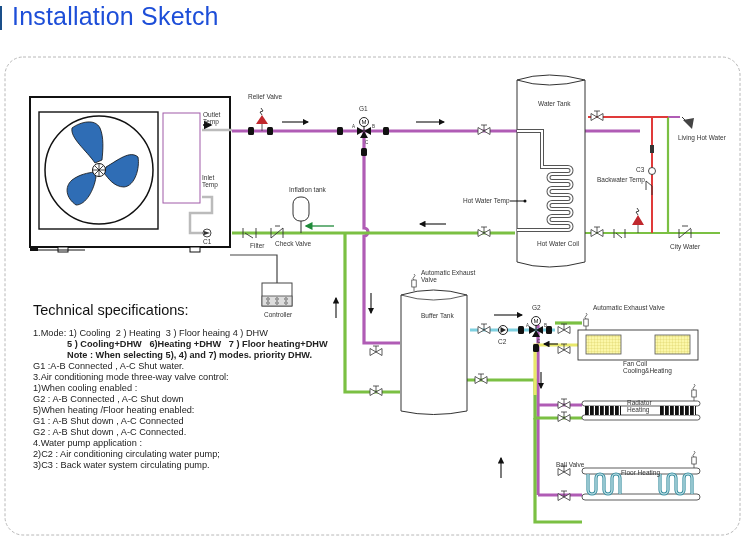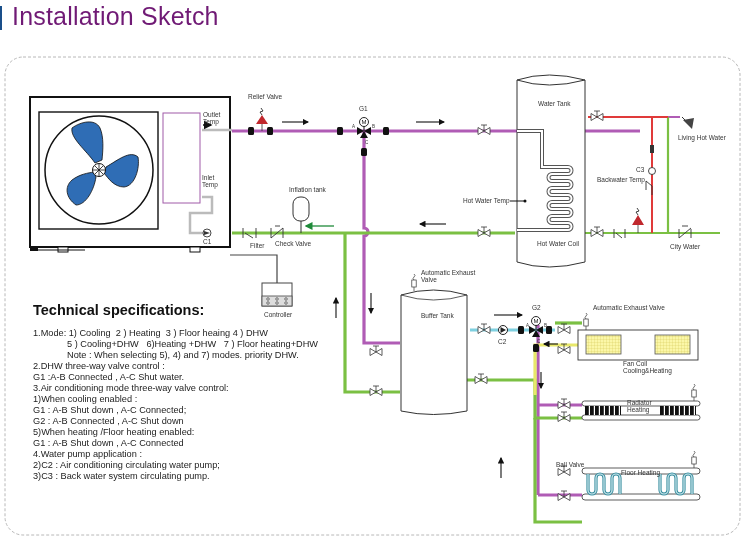--- a/index.html
+++ b/index.html
@@ -1,25 +1,25 @@
 <!DOCTYPE html>
 <html><head>
 <meta charset="utf-8">
 <style>
   html, body { margin: 0; padding: 0; background: #ffffff; }
   body { width: 750px; height: 540px; position: relative; overflow: hidden; font-family: "Liberation Sans", sans-serif; }
   .title-bar { position: absolute; left: 0; top: 0; width: 750px; height: 40px; }
   .title-accent { position: absolute; left: 0; top: 6px; width: 2px; height: 24px; background: #1a4f8a; }
-  .title { position: absolute; left: 12px; top: 2px; font-size: 25px; color: #701a75; letter-spacing: 0.2px; }
+  .title { position: absolute; left: 12px; top: 2px; font-size: 25px; color: #1d4ed8; letter-spacing: 0.2px; }
   .diagram { position: absolute; left: 0; top: 0; }
   .lbl { font-family: "Liberation Sans", sans-serif; font-size: 6.5px; fill: #333; }
   .spec { position: absolute; left: 33px; top: 302px; width: 300px; color: #222; }
-  .spec-title { font-size: 14.5px; font-weight: bold; margin-bottom: 10px; color: #111; }
+  .spec-title { font-size: 14.5px; font-weight: normal; margin-bottom: 10px; color: #111; }
   .spec-line { font-size: 9.2px; line-height: 11px; white-space: pre; }
-  .spec-line.indent { padding-left: 34px; }
+  .spec-line.indent { padding-left: 34px; font-weight: bold; }
 </style>
 </head>
 <body>
 
 <div class="title-bar">
   <div class="title-accent"></div>
   <div class="title">Installation Sketch</div>
 </div>
 
 <svg class="diagram" width="750" height="540" viewBox="0 0 750 540">
@@ -305,25 +305,24 @@
     <text x="621" y="475">Floor Heating</text>
   </g>
 </svg>
 
 <div class="spec">
   <div class="spec-title">Technical specifications:</div>
   <div id="spec-lines">
       <div class="spec-line">1.Mode: 1) Cooling  2 ) Heating  3 ) Floor heaing 4 ) DHW</div>
       <div class="spec-line indent">5 ) Cooling+DHW   6)Heating +DHW   7 ) Floor heating+DHW</div>
       <div class="spec-line indent">Note : When selecting 5), 4) and 7) modes. priority DHW.</div>
-      <div class="spec-line">2.DHW three-way valve control :</div>
       <div class="spec-line">G1 :A-B Connected , A-C Shut water.</div>
       <div class="spec-line">3.Air conditioning mode three-way valve control:</div>
       <div class="spec-line">1)When cooling enabled :</div>
-      <div class="spec-line">G1 : A-B Shut down , A-C Connected;</div>
       <div class="spec-line">G2 : A-B Connected , A-C Shut down</div>
       <div class="spec-line">5)When heating /Floor heating enabled:</div>
       <div class="spec-line">G1 : A-B Shut down , A-C Connected</div>
+      <div class="spec-line">G2 : A-B Shut down , A-C Connected.</div>
       <div class="spec-line">4.Water pump application :</div>
       <div class="spec-line">2)C2 : Air conditioning circulating water pump;</div>
       <div class="spec-line">3)C3 : Back water system circulating pump.</div>
     </div>
 </div>
 
 </body></html>

